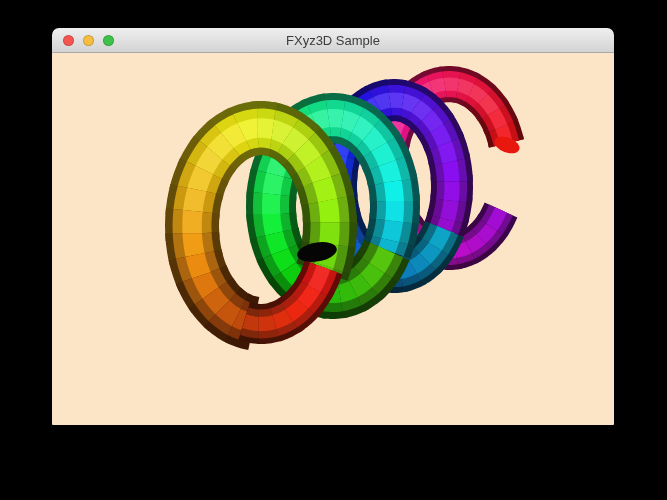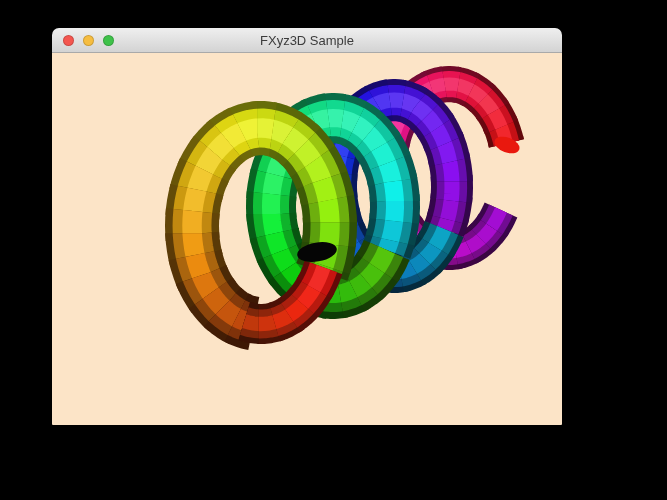--- a/index.html
+++ b/index.html
@@ -1,18 +1,18 @@
 <!DOCTYPE html>
 <html><head>
 <meta charset="utf-8">
 <style>
   html,body{margin:0;padding:0;background:#000;}
   .screen{position:relative;width:667px;height:500px;background:#000;overflow:hidden;
           font-family:"Liberation Sans",sans-serif;}
-  .window{position:absolute;left:52px;top:28px;width:510px;height:397px;
+  .window{position:absolute;left:52px;top:28px;width:562px;height:397px;
           border-radius:7px 7px 1px 1px;overflow:hidden;
           box-shadow:0 12px 34px rgba(0,0,0,.75),0 0 0 1px rgba(0,0,0,.55);}
   .titlebar{position:relative;height:25px;
             background:linear-gradient(#efefef,#d3d3d3);
             border-bottom:1px solid #a9a9a9;
             display:flex;align-items:center;box-sizing:border-box;}
   .lights{position:absolute;left:11px;top:0;height:25px;display:flex;align-items:center;gap:9px;}
   .light{width:11px;height:11px;border-radius:50%;box-sizing:border-box;
          border:1px solid rgba(0,0,0,.16);}
   .title{flex:1;text-align:center;font-size:13px;color:#3c3c3c;line-height:25px;

